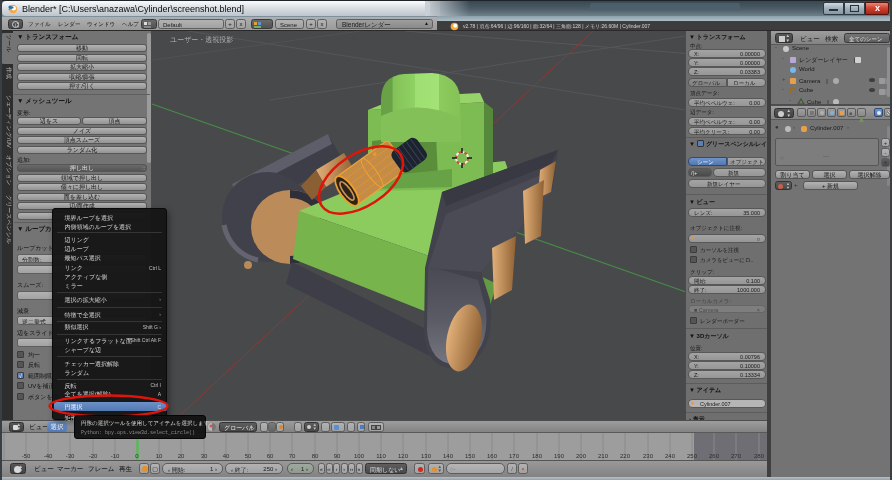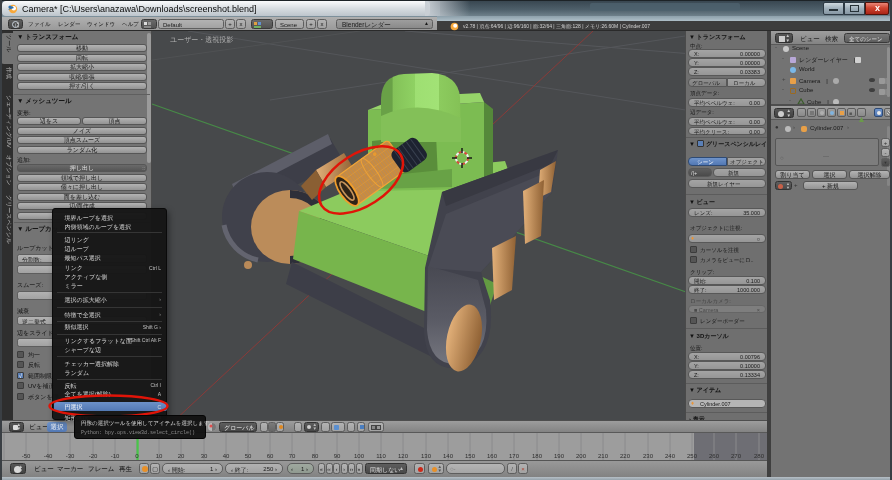--- a/index.html
+++ b/index.html
@@ -22,21 +22,21 @@
 <div class="abs" style="left:2px;top:1px;width:428px;height:15px;background:linear-gradient(#fafbfc,#d8dde1 50%,#bdc5cc);border-radius:4px;"></div>
 <div class="abs" style="left:425px;top:1px;width:45px;height:15px;background:linear-gradient(90deg,#c9cfd5,rgba(120,140,152,0));"></div>
 <div class="abs" style="left:0;top:0;width:892px;height:1px;background:#1d2327;"></div>
 
 <svg class="abs" style="left:7px;top:3px" width="11" height="11" viewBox="0 0 11 11">
     <circle cx="6" cy="6" r="4.2" fill="#f8a83b"></circle>
     <circle cx="6.8" cy="5.2" r="2.2" fill="#fff"></circle>
     <circle cx="3" cy="4" r="1.6" fill="#2b6fae"></circle>
     <path d="M1 7 L5 3 L7 5 Z" fill="#2b6fae"></path>
   </svg>
-<div class="lbl" style="left:22px;top:3.5px;font-size:9px;color:#0c0c0c;">Camera* [C:\Users\anazawa\Downloads\screenshot.blend]</div>
+<div class="lbl" style="left:22px;top:3.5px;font-size:9px;color:#0c0c0c;">Blender* [C:\Users\anazawa\Cylinder\screenshot.blend]</div>
 
 <div class="abs" style="left:823px;top:2px;width:21px;height:13px;background:linear-gradient(#cfd9df,#9fafba 50%,#8797a3);border:1px solid #2e3a44;border-radius:2px 0 0 2px;"></div>
 <div class="abs" style="left:844px;top:2px;width:21px;height:13px;background:linear-gradient(#cfd9df,#9fafba 50%,#8797a3);border:1px solid #2e3a44;"></div>
 <div class="abs" style="left:865px;top:2px;width:24px;height:13px;background:linear-gradient(#e98778,#cf4430 45%,#aa2517);border:1px solid #55130a;border-radius:0 2px 2px 0;"></div>
 <div class="abs" style="left:829px;top:9px;width:9px;height:2px;background:#273238;"></div>
 <div class="abs" style="left:850px;top:5px;width:9px;height:7px;border:1px solid #273238;"></div>
 <div class="abs" style="left:874px;top:5px;width:7px;height:7px;color:#fff;font-size:9px;line-height:7px;font-weight:bold;text-align:center;">x</div>
 
 <div class="abs" style="left:0;top:17px;width:440px;height:14px;background:linear-gradient(#b0b0b0,#989898);"></div>
 <div class="abs" style="left:437px;top:21px;width:455px;height:10px;background:#3d3d3d;"></div>

